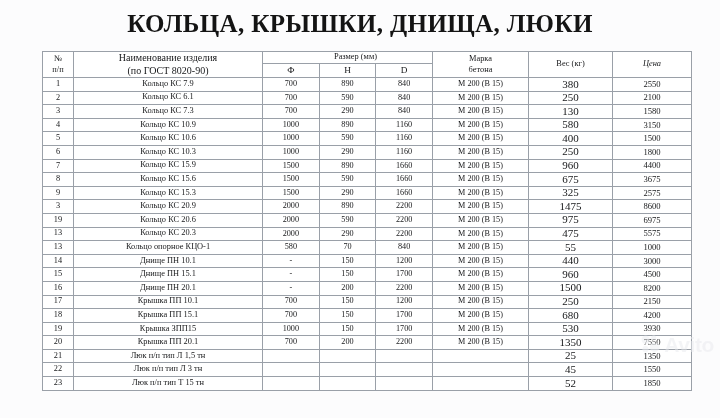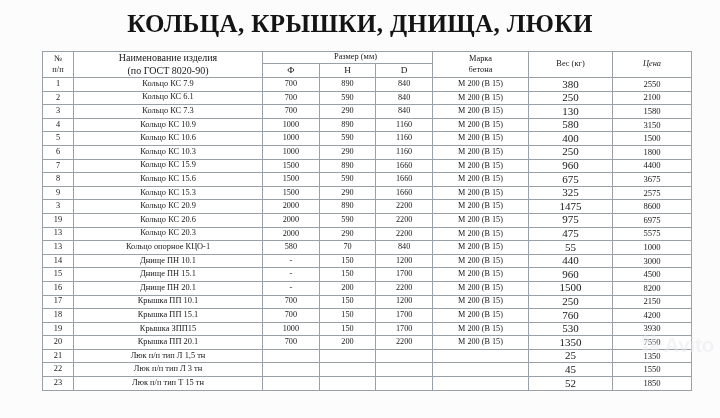--- a/index.html
+++ b/index.html
@@ -328,21 +328,21 @@
             <td class="c-weight">250</td>
             <td class="c-price">2150</td>
           </tr>
           <tr>
             <td class="c-num">18</td>
             <td class="c-name">Крышка ПП 15.1</td>
             <td class="c-dim">700</td>
             <td class="c-dim">150</td>
             <td class="c-dim">1700</td>
             <td class="c-mark">М 200 (В 15)</td>
-            <td class="c-weight">760</td>
+            <td class="c-weight">680</td>
             <td class="c-price">4200</td>
           </tr>
           <tr>
             <td class="c-num">19</td>
             <td class="c-name">Крышка ЗПП15</td>
             <td class="c-dim">1000</td>
             <td class="c-dim">150</td>
             <td class="c-dim">1700</td>
             <td class="c-mark">М 200 (В 15)</td>
             <td class="c-weight">530</td>

